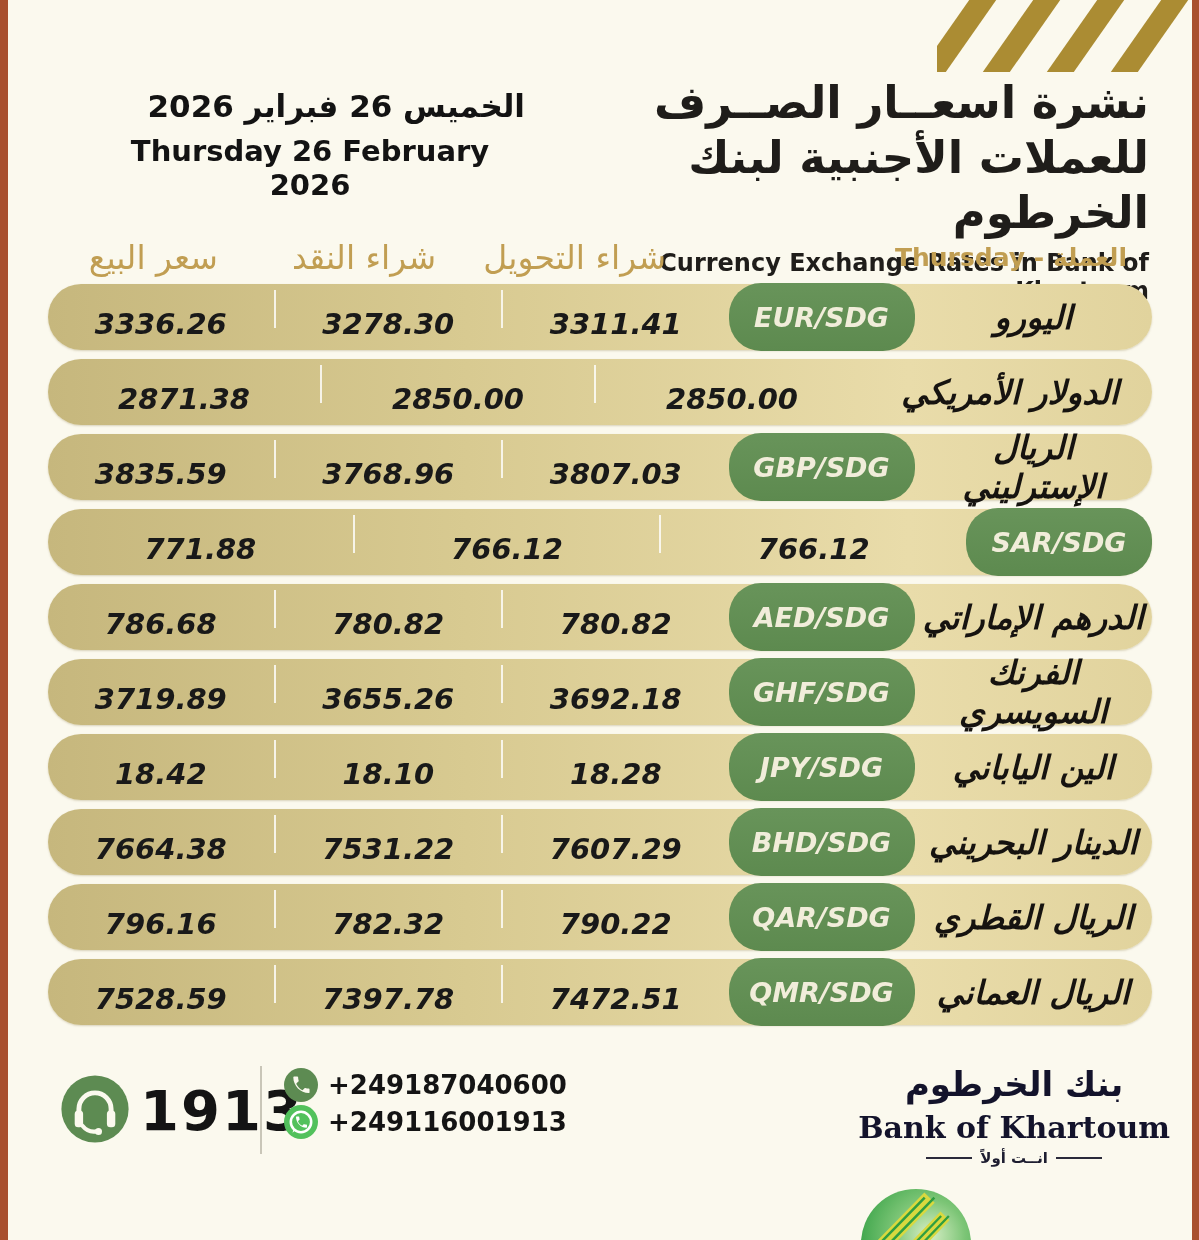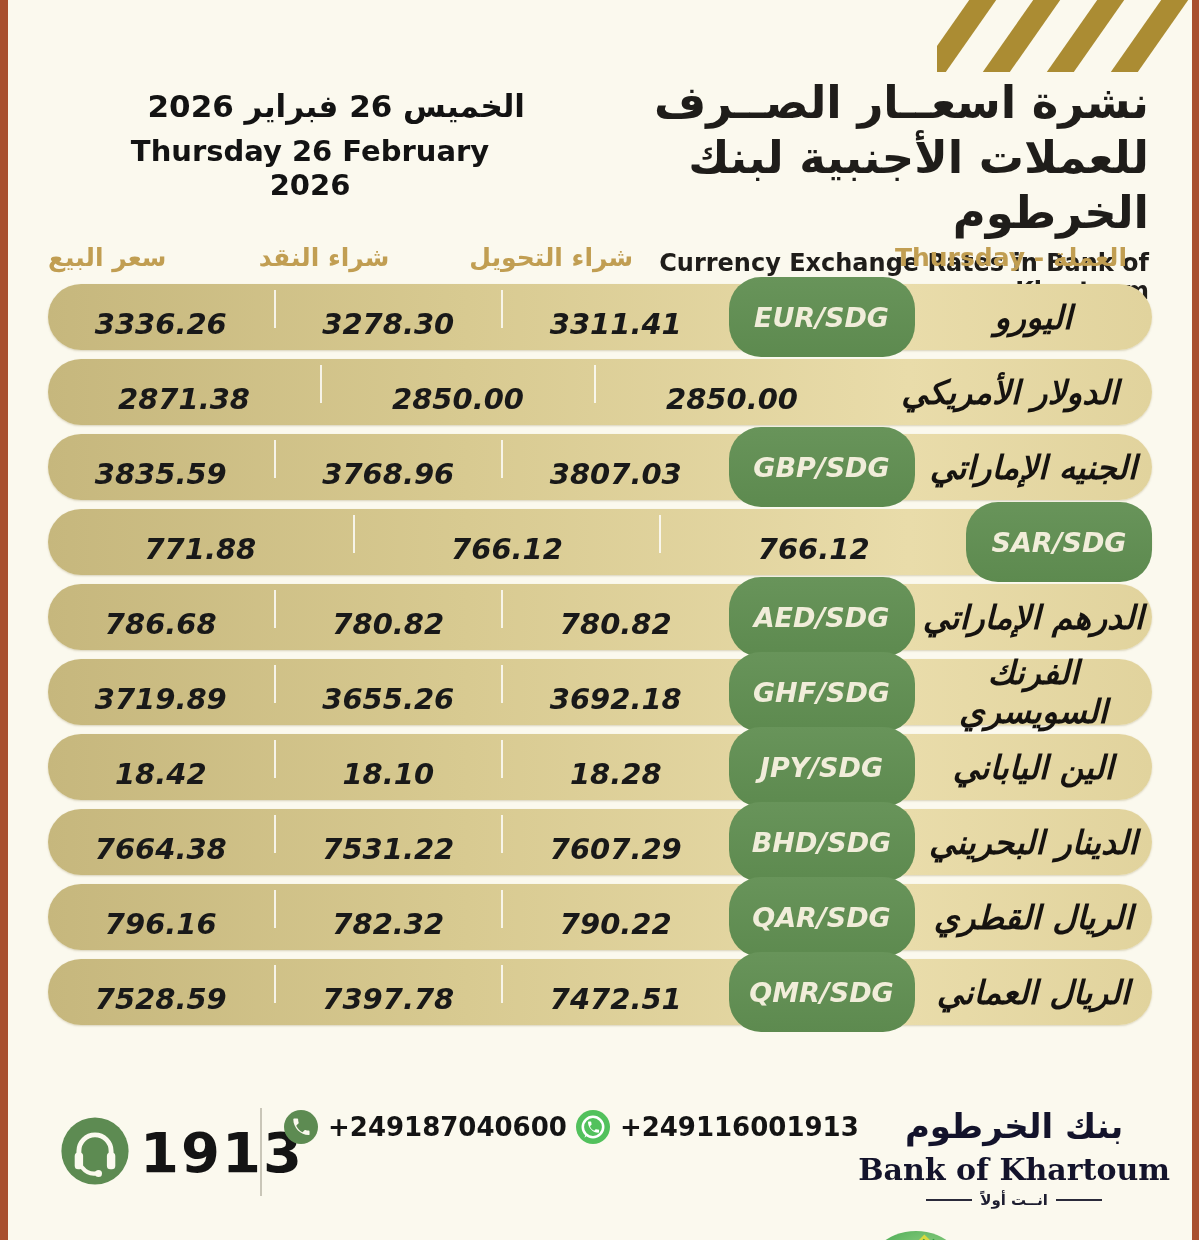--- a/index.html
+++ b/index.html
@@ -30,47 +30,47 @@
   .titles { position:absolute; top:76px; right:50px; width:620px; text-align:right; color:#1f1d1a; }
   .title-ar { font-size:45px; font-weight:bold; line-height:1.22; direction:rtl; letter-spacing:0; }
   .title-en { font-size:24px; font-weight:bold; margin-top:8px; }
   .dates { position:absolute; top:88px; left:95px; width:430px; text-align:center; color:#131313; }
   .date-ar { font-size:31px; font-weight:bold; direction:rtl;text-align:right; }
   .date-en { font-size:29px; font-weight:bold; margin-top:10px; }
 
   
   .table { position:absolute; left:48px; top:236px; width:1104px; }
   .hrow { display:flex; align-items:center; height:42px; margin-bottom:6px; }
-  .hcell { flex:1; text-align:left; font-size:25px; font-weight:bold; color:var(--goldtext,#c19e52); direction:rtl; }
+  .hcell { flex:1; text-align:center; font-size:33px; font-weight:normal; color:var(--goldtext,#c19e52); direction:rtl; }
   .hspacer { width:190px; }
   .hname { width:282px; text-align:center; font-size:25px; font-weight:bold; color:var(--goldtext,#c19e52); direction:rtl; }
 
   .row {
     display:flex; align-items:center; height:66px; margin-bottom:9px;
     border-radius:33px;
     background:linear-gradient(90deg,var(--pill1,#c6b77d) 0%, #d8ca91 38%, var(--pill2,#e9dcaa) 78%, #e1d39d 100%);
     box-shadow:0 1px 2px rgba(120,100,40,.25);
     font-style:italic;
   }
   .cell { flex:1; text-align:center; font-size:29px; font-weight:bold; color:#191919; padding-top:14px; }
   .vdiv { width:2px; height:38px; background:rgba(255,255,255,.8); align-self:flex-start; margin-top:6px; }
   .badge {
-    width:186px; height:80px; border-radius:32px; flex:0 0 186px;
+    width:186px; height:68px; border-radius:32px; flex:0 0 186px;
     background:linear-gradient(180deg,#68945a,var(--badge,#5d8a4f));
     color:#f1edda; font-size:27px; font-weight:bold;
     display:flex; align-items:center; justify-content:center;
   }
   .name { flex:1; text-align:center; font-size:33px; font-weight:bold; color:#161310; direction:rtl; padding:0 6px; }
 
   
-  .footer { position:absolute; left:8px; right:7px; top:1100px; height:120px; }
+  .footer { position:absolute; left:8px; right:7px; top:1058px; height:120px; }
   .headset { position:absolute; left:52px; top:16px; width:70px; height:70px; }
   .hotline { position:absolute; left:132px; top:20px; font-size:56px; font-weight:bold; color:#141414; letter-spacing:2px; }
   .fdiv { position:absolute; left:252px; top:8px; width:2px; height:88px; background:#c9c6b8; }
-  .phones { position:absolute; left:276px; top:10px; display:flex; flex-direction:row; gap:9px; }
+  .phones { position:absolute; left:276px; top:10px; display:flex; flex-direction:column; gap:3px; }
   .phone-line { display:flex; align-items:center; gap:10px; }
   .phone-line svg { width:34px; height:34px; }
   .phone-num { font-size:26px; font-weight:bold; color:#141414; }
   .logo { position:absolute; right:22px; top:6px; display:flex; align-items:flex-start; gap:19px;flex-direction:column; }
   .logo-text { text-align:center; color:#13132b; }
   .logo-ar { font-size:34px; font-weight:bold; direction:rtl; font-family:"DejaVu Sans", sans-serif; }
   .logo-en { font-size:30px; font-weight:bold; font-family:"DejaVu Serif","Liberation Serif",serif; margin-top:6px; }
   .logo-tag { display:flex; align-items:center; justify-content:center; gap:8px; margin-top:4px; direction:rtl; }
   .logo-tag .rule { width:46px; height:1.5px; background:#2a2a3a; }
   .logo-tag .tag { font-size:15px; font-weight:bold; color:#1d1d30; }
@@ -128,21 +128,21 @@
     <div class="name f-name">الدولار الأمريكي</div>
   </div>
 
   <div class="row">
     <div class="cell f-sell">3835.59</div>
     <div class="vdiv"></div>
     <div class="cell f-cash">3768.96</div>
     <div class="vdiv"></div>
     <div class="cell f-transfer">3807.03</div>
     <div class="badge f-code">GBP/SDG</div>
-    <div class="name f-name">الجنيه الإماراتي</div>
+    <div class="name f-name">الريال الإسترليني</div>
   </div>
 
   <div class="row">
     <div class="cell f-sell">771.88</div>
     <div class="vdiv"></div>
     <div class="cell f-cash">766.12</div>
     <div class="vdiv"></div>
     <div class="cell f-transfer">766.12</div>
     <div class="badge f-code">SAR/SDG</div>
   </div>

